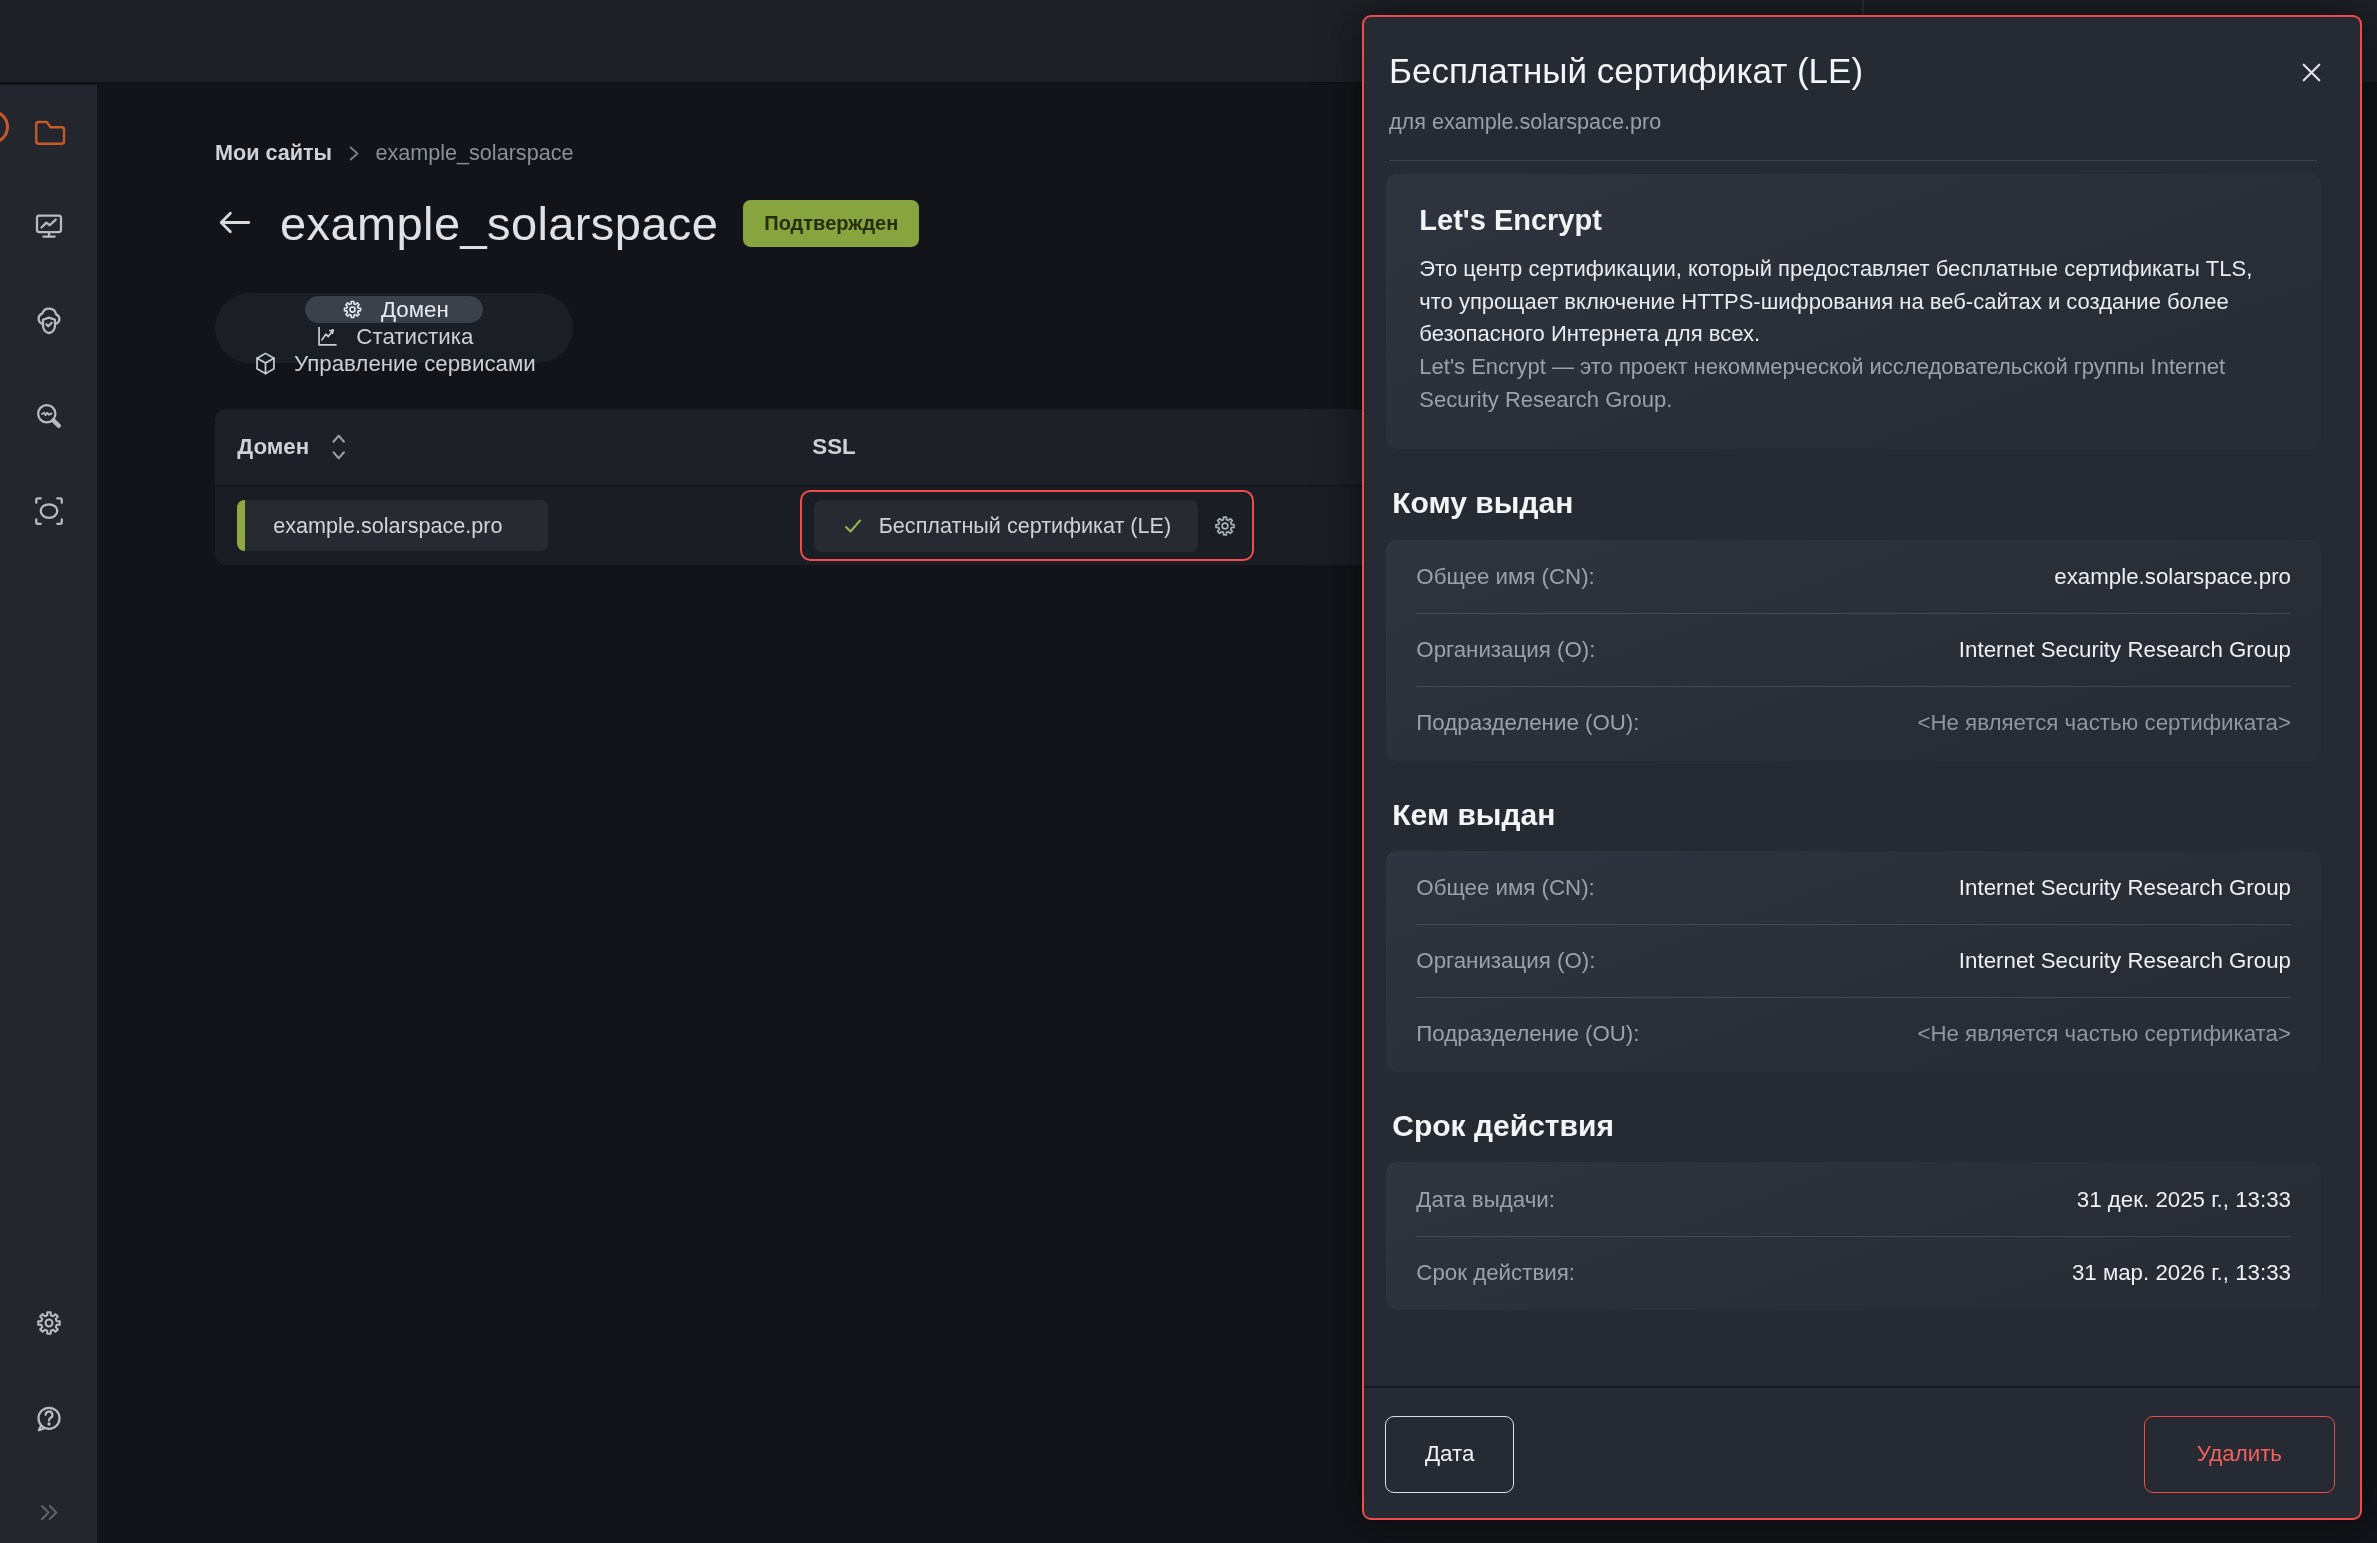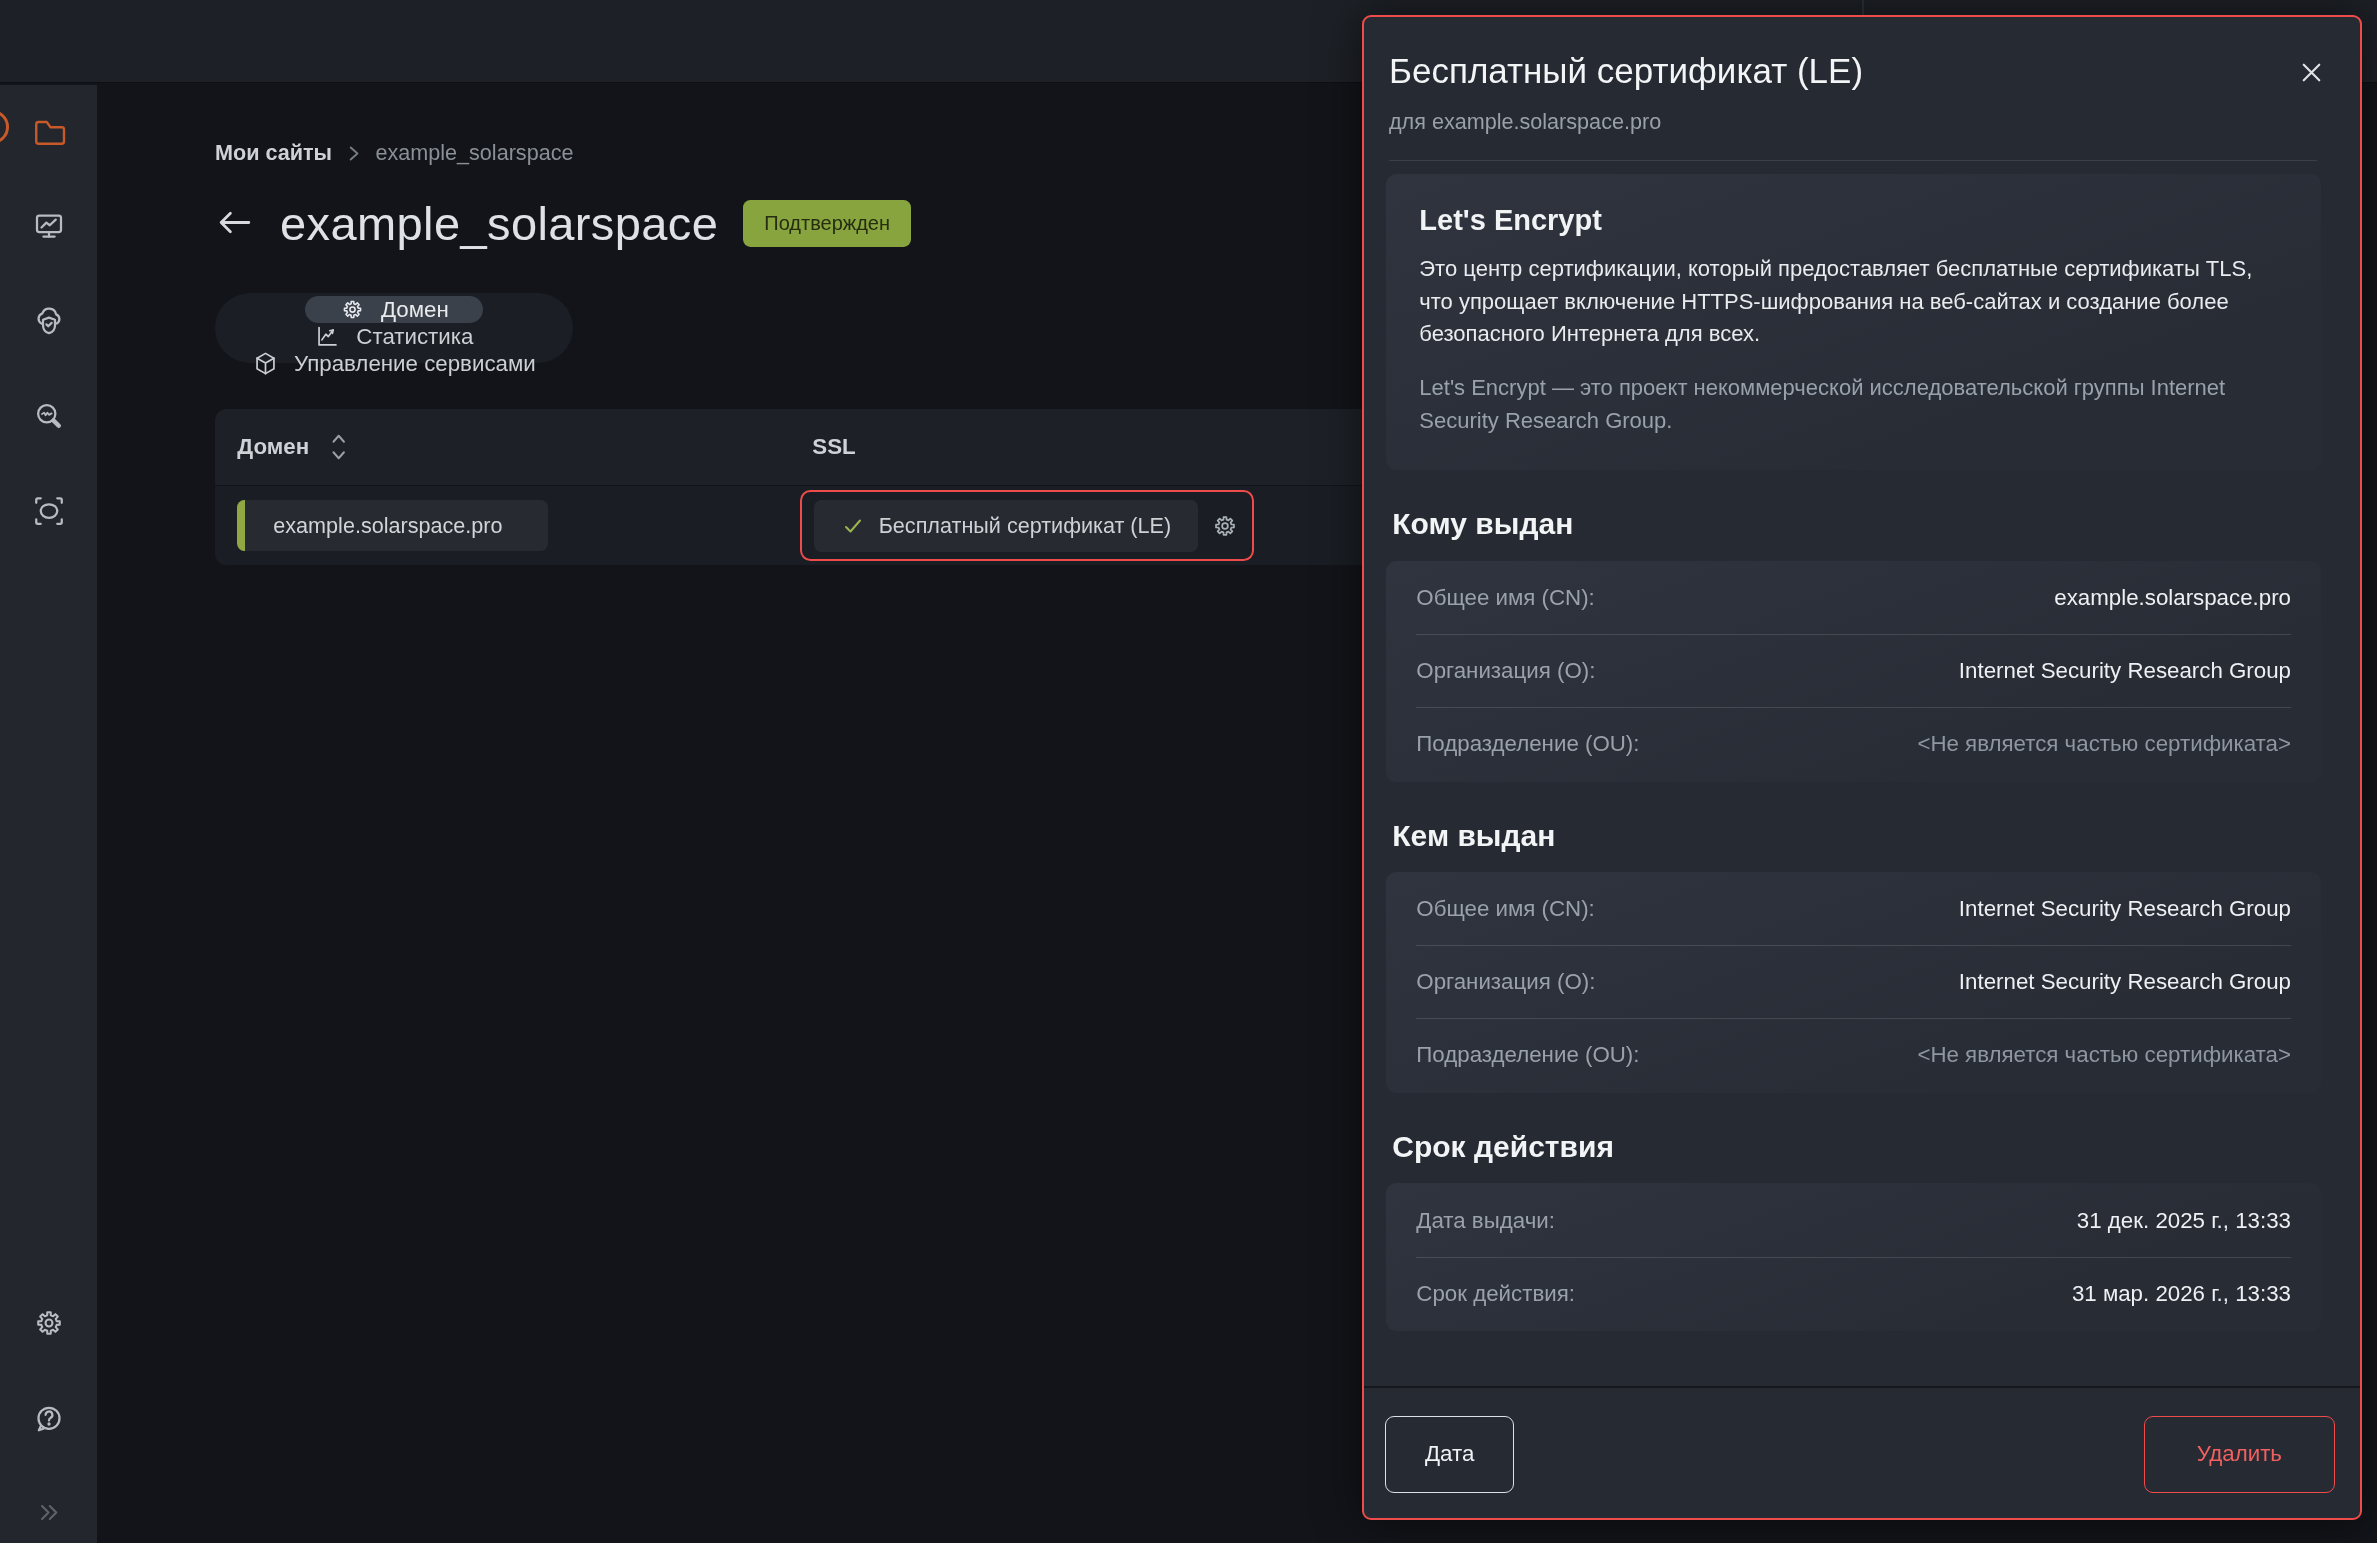--- a/index.html
+++ b/index.html
@@ -23,21 +23,21 @@
   svg{display:block;}
   
   .main{position:absolute;left:97px;top:85px;right:0;bottom:0;padding-left:118px;}
   .breadcrumb{margin-top:55px;display:flex;align-items:center;gap:12px;font-size:21.6px;}
   .crumb-root{color:#ced2d6;font-weight:700;}
   .crumb-sep{width:19.4px;height:19.4px;color:#767c83;}
   .crumb-current{color:#8a9097;}
   .title-row{margin-top:30px;display:flex;align-items:center;}
   .back-arrow{width:40px;height:40px;color:#d7dadd;flex:0 0 auto;}
   .page-title{margin-left:25px;font-size:47px;font-weight:500;color:#dfe2e5;letter-spacing:0.4px;}
-  .verify-badge{margin-left:25px;background:#87a43e;color:#262d10;font-size:20px;font-weight:400;padding:12px 21px;border-radius:7.4px;}
+  .verify-badge{margin-left:25px;background:#87a43e;color:#262d10;font-size:20px;font-weight:700;padding:12px 21px;border-radius:7.4px;}
   
   .tabs{margin-top:42px;display:inline-flex;align-items:center;background:#1b1e24;border-radius:36px;padding:3px;height:70px;flex-direction:column;}
   .tab{display:flex;align-items:center;gap:15px;height:64px;padding:0 34px;border-radius:32px;font-size:22.3px;color:#ccd0d4;}
   .tab.active{background:#3a414b;color:#e8eaed;}
   .tab .t-icon{width:27px;height:27px;color:currentColor;}
   
   .table{margin-top:46px;width:2141px;background:#1a1e24;border-radius:12px;overflow:hidden;}
   .t-head,.t-row{display:grid;grid-template-columns:575px 550px 1fr;align-items:center;padding:0 22.3px;}
   .t-head{height:77px;background:#1d2127;font-size:22.3px;font-weight:700;color:#ced2d6;border-bottom:1.5px solid #111419;}
   .th-domains{display:flex;align-items:center;gap:19.4px;}
@@ -57,21 +57,21 @@
   .m-header{position:relative;padding:34px 39px 0 25px;}
   .m-title{font-size:35px;font-weight:500;color:#f2f4f6;}
   .m-subtitle{margin-top:18px;font-size:21.6px;color:#99a0a8;}
   .m-close{position:absolute;right:33px;top:40px;width:31px;height:31px;color:#dfe2e6;}
   .m-divider{margin:25px 4.5px 0 0;border-bottom:1.5px solid #3a4048;}
   .m-content{flex:1;overflow:hidden;padding:13.4px 39px 0 22.3px;}
   .card{background:linear-gradient(160deg,#2f343e 0%,#272c35 75%);border-radius:10.4px;}
   .card-about{padding:30px 33px 33px;}
   .about-h{font-size:29px;font-weight:600;color:#f1f3f5;}
   .about-p1{margin-top:16px;font-size:22px;line-height:1.48;color:#e9ecef;max-width:857px;}
-  .about-p2{margin-top:21px;font-size:22px;line-height:1.48;color:#99a1ab;max-width:857px;}
+  .about-p2{font-size:22px;line-height:1.48;color:#99a1ab;max-width:857px;}
   .section-h{margin:37px 0 19.4px 6px;font-size:30px;font-weight:600;color:#f2f4f6;}
   .card-rows{padding:1.5px 30px;}
   .c-row{display:flex;justify-content:space-between;align-items:center;padding:23px 0;}
   .c-row + .c-row{border-top:1.5px solid rgba(255,255,255,.13);}
   .c-label{font-size:22.3px;color:#9aa1a9;}
   .c-value{font-size:22.3px;font-weight:500;color:#eef0f3;text-align:right;}
   .c-value.muted{color:#8f96a0;font-weight:400;}
   .m-footer{margin-top:auto;border-top:2.2px solid #15181c;padding:27.6px 25px 0 21px;height:132px;display:flex;justify-content:space-between;align-items:flex-start;}
   .btn{height:77px;border-radius:9px;font-size:22.3px;background:transparent;cursor:pointer;font-family:inherit;}
   .btn-back{border:1.5px solid #dde1e5;color:#f0f2f4;padding:0 39px;}

